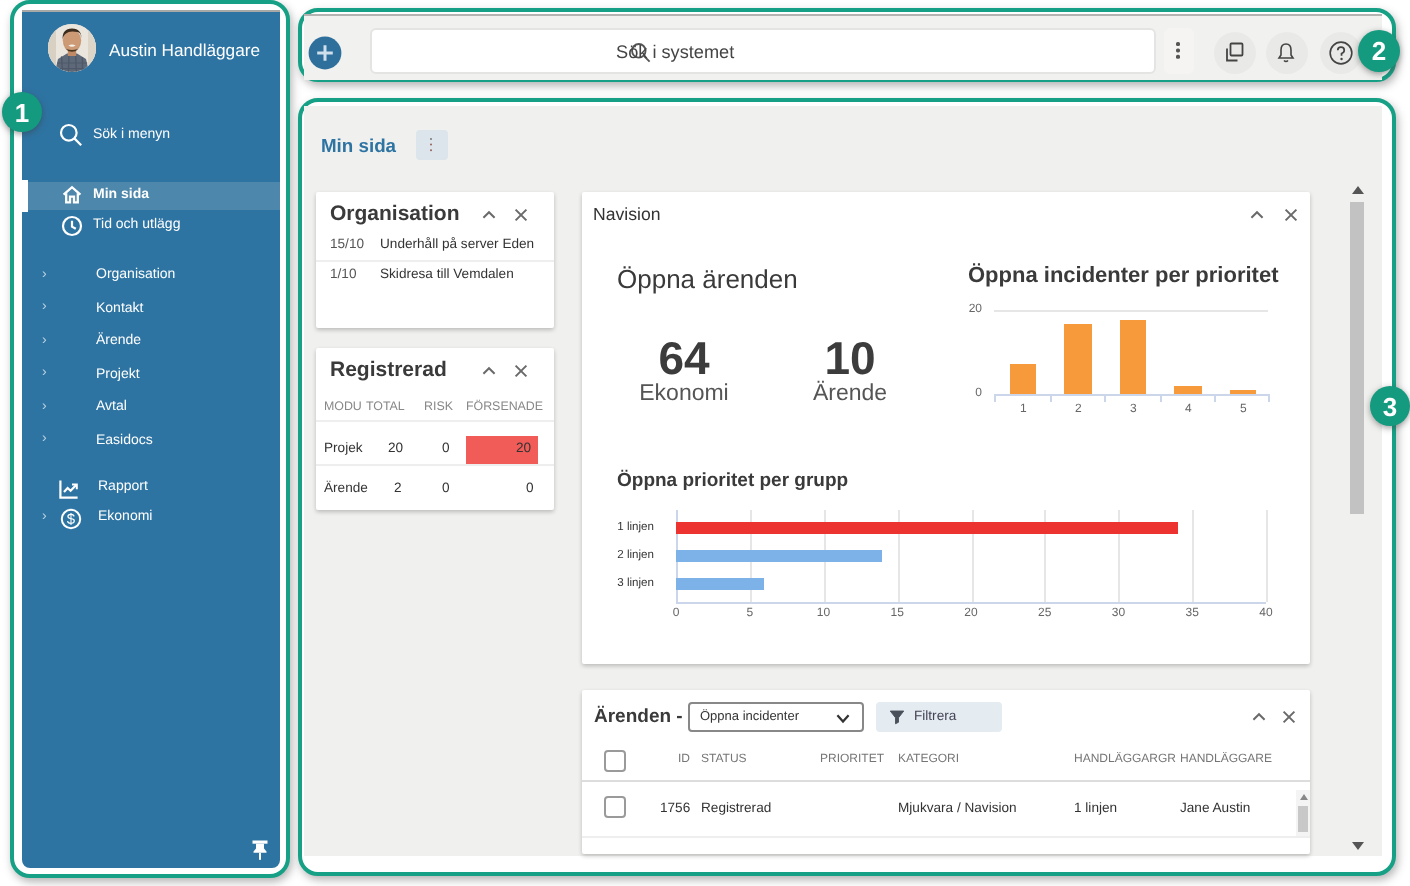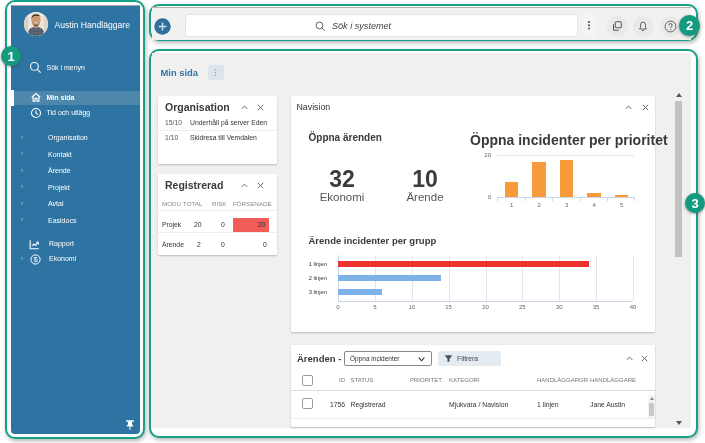--- a/index.html
+++ b/index.html
@@ -103,21 +103,21 @@
 <svg class="abs" style="left:154px;top:18px;z-index:3;" width="17" height="17" viewBox="0 0 17 17">
   <circle cx="8.5" cy="8.5" r="8.2" fill="#2e6f9c"></circle>
   <path d="M8.5 4.6 L8.5 12.4 M4.6 8.5 L12.4 8.5" stroke="#cfe0ec" stroke-width="1.5"></path>
 </svg>
 
 <div class="abs" style="left:184.5px;top:13.5px;width:393px;height:23px;background:#fff;border:1px solid #e4e4e2;border-radius:3px;box-sizing:border-box;z-index:3;"></div>
 <svg class="abs" style="left:314.5px;top:21px;z-index:4;" width="11" height="11" viewBox="0 0 13 13">
   <circle cx="5.2" cy="5.2" r="4" fill="none" stroke="#555" stroke-width="1.1"></circle>
   <line x1="8.2" y1="8.2" x2="11.6" y2="11.6" stroke="#555" stroke-width="1.1"></line>
 </svg>
-<div class="abs" style="left:332px;top:21px;font-size:9.1px;color:#444;z-index:4;font-style:italic;">Sök i systemet</div>
+<div class="abs" style="left:308px;top:21px;font-size:9.1px;color:#444;z-index:4;">Sök i systemet</div>
 
 <div class="abs" style="left:581.5px;top:13.5px;width:15.5px;height:23px;background:#f5f4f2;border-radius:3px;box-sizing:border-box;z-index:3;"></div>
 <div class="abs" style="left:588.2px;top:21px;width:1.6px;height:1.6px;background:#555;border-radius:50%;box-shadow:0 3.2px 0 #555,0 6.4px 0 #555;z-index:4;"></div>
 
 <div class="abs" style="left:606.5px;top:15.5px;width:21px;height:21px;border-radius:50%;background:#e9e9e7;z-index:3;"></div>
 <svg class="abs" style="left:611px;top:20px;z-index:4;" width="12" height="12" viewBox="0 0 24 24">
   <rect x="8.5" y="3.5" width="12" height="12" rx="1" fill="none" stroke="#444" stroke-width="1.8"></rect>
   <path d="M15.5 20.5 L5 20.5 L5 8.5" fill="none" stroke="#444" stroke-width="1.8"></path>
 </svg>
 <div class="abs" style="left:632.5px;top:15.5px;width:21px;height:21px;border-radius:50%;background:#e9e9e7;z-index:3;"></div>
@@ -166,26 +166,26 @@
 <div class="abs" style="left:258px;top:221px;font-size:6.8px;color:#333;z-index:5;">20</div>
 <div class="abs" style="left:158px;top:232px;width:119px;height:1px;background:#eee;z-index:4;"></div>
 <div class="abs" style="left:162px;top:241px;font-size:6.8px;color:#333;z-index:5;">Ärende</div>
 <div class="abs" style="left:197px;top:241px;font-size:6.8px;color:#333;z-index:5;">2</div>
 <div class="abs" style="left:221px;top:241px;font-size:6.8px;color:#333;z-index:5;">0</div>
 <div class="abs" style="left:263px;top:241px;font-size:6.8px;color:#333;z-index:5;">0</div>
 
 <div class="card" style="left:291px;top:96px;width:364px;height:236px;z-index:3;"></div>
 <div class="abs" style="left:296.5px;top:102px;font-size:8.8px;color:#333;z-index:4;">Navision</div>
 
-<div class="abs" style="left:308.5px;top:131.5px;font-size:10px;font-weight:bold;color:#3a3a3a;z-index:4;">Öppna ärenden</div>
-<div class="abs" style="left:308px;top:166px;width:68px;text-align:center;font-size:23px;font-weight:bold;color:#3c3c3c;z-index:4;">32</div>
+<div class="abs" style="left:308.5px;top:131.5px;font-size:13px;font-weight:normal;color:#3a3a3a;z-index:4;">Öppna ärenden</div>
+<div class="abs" style="left:308px;top:166px;width:68px;text-align:center;font-size:23px;font-weight:bold;color:#3c3c3c;z-index:4;">64</div>
 <div class="abs" style="left:308px;top:191px;width:68px;text-align:center;font-size:11.5px;color:#555;z-index:4;">Ekonomi</div>
 <div class="abs" style="left:391px;top:166px;width:68px;text-align:center;font-size:23px;font-weight:bold;color:#3c3c3c;z-index:4;">10</div>
 <div class="abs" style="left:391px;top:191px;width:68px;text-align:center;font-size:11.5px;color:#555;z-index:4;">Ärende</div>
-<div class="abs" style="left:470px;top:131.5px;font-size:14px;font-weight:bold;color:#3a3a3a;z-index:4;">Öppna incidenter per prioritet</div>
+<div class="abs" style="left:484px;top:131.5px;font-size:11px;font-weight:bold;color:#3a3a3a;z-index:4;">Öppna incidenter per prioritet</div>
 
 <svg class="abs" style="left:240.5px;top:104.7px;z-index:4;" width="7" height="5" viewBox="0 0 7 5">
     <path d="M0.7 3.9 L3.5 1.1 L6.3 3.9" fill="none" stroke="#6a6a6a" stroke-width="1.0"></path>
   </svg>
 <svg class="abs" style="left:256.5px;top:103.7px;z-index:4;" width="7" height="7" viewBox="0 0 7 7">
     <path d="M0.8 0.8 L6.2 6.2 M6.2 0.8 L0.8 6.2" fill="none" stroke="#6a6a6a" stroke-width="1.0"></path>
   </svg>
 <svg class="abs" style="left:240.5px;top:182.5px;z-index:4;" width="7" height="5" viewBox="0 0 7 5">
     <path d="M0.7 3.9 L3.5 1.1 L6.3 3.9" fill="none" stroke="#6a6a6a" stroke-width="1.0"></path>
   </svg>
@@ -219,21 +219,21 @@
 <div class="abs" style="left:501.7px;top:201.5px;width:20px;text-align:center;font-size:6px;color:#666;z-index:4;">1</div>
 <div class="abs" style="left:532.2px;top:162px;width:13.8px;height:35px;background:#f79a3b;z-index:4;"></div>
 <div class="abs" style="left:529.2px;top:201.5px;width:20px;text-align:center;font-size:6px;color:#666;z-index:4;">2</div>
 <div class="abs" style="left:559.7px;top:159.9px;width:13.8px;height:37.099999999999994px;background:#f79a3b;z-index:4;"></div>
 <div class="abs" style="left:556.7px;top:201.5px;width:20px;text-align:center;font-size:6px;color:#666;z-index:4;">3</div>
 <div class="abs" style="left:587.2px;top:193px;width:13.8px;height:4px;background:#f79a3b;z-index:4;"></div>
 <div class="abs" style="left:584.2px;top:201.5px;width:20px;text-align:center;font-size:6px;color:#666;z-index:4;">4</div>
 <div class="abs" style="left:614.7px;top:194.9px;width:13.8px;height:2.0999999999999943px;background:#f79a3b;z-index:4;"></div>
 <div class="abs" style="left:611.7px;top:201.5px;width:20px;text-align:center;font-size:6px;color:#666;z-index:4;">5</div>
 
-<div class="abs" style="left:308.5px;top:234.5px;font-size:9.5px;font-weight:bold;color:#3a3a3a;z-index:4;">Ärende incidenter per grupp</div>
+<div class="abs" style="left:308.5px;top:234.5px;font-size:9.5px;font-weight:bold;color:#3a3a3a;z-index:4;">Öppna prioritet per grupp</div>
 <div class="abs" style="left:338px;top:255px;width:1px;height:46px;background:#ccd6eb;z-index:4;"></div>
 <div class="abs" style="left:328px;top:303.5px;width:20px;text-align:center;font-size:6px;color:#666;z-index:4;">0</div>
 <div class="abs" style="left:374.875px;top:255px;width:1px;height:46px;background:#e6e6e6;z-index:4;"></div>
 <div class="abs" style="left:364.875px;top:303.5px;width:20px;text-align:center;font-size:6px;color:#666;z-index:4;">5</div>
 <div class="abs" style="left:411.75px;top:255px;width:1px;height:46px;background:#e6e6e6;z-index:4;"></div>
 <div class="abs" style="left:401.75px;top:303.5px;width:20px;text-align:center;font-size:6px;color:#666;z-index:4;">10</div>
 <div class="abs" style="left:448.625px;top:255px;width:1px;height:46px;background:#e6e6e6;z-index:4;"></div>
 <div class="abs" style="left:438.625px;top:303.5px;width:20px;text-align:center;font-size:6px;color:#666;z-index:4;">15</div>
 <div class="abs" style="left:485.5px;top:255px;width:1px;height:46px;background:#e6e6e6;z-index:4;"></div>
 <div class="abs" style="left:475.5px;top:303.5px;width:20px;text-align:center;font-size:6px;color:#666;z-index:4;">20</div>

